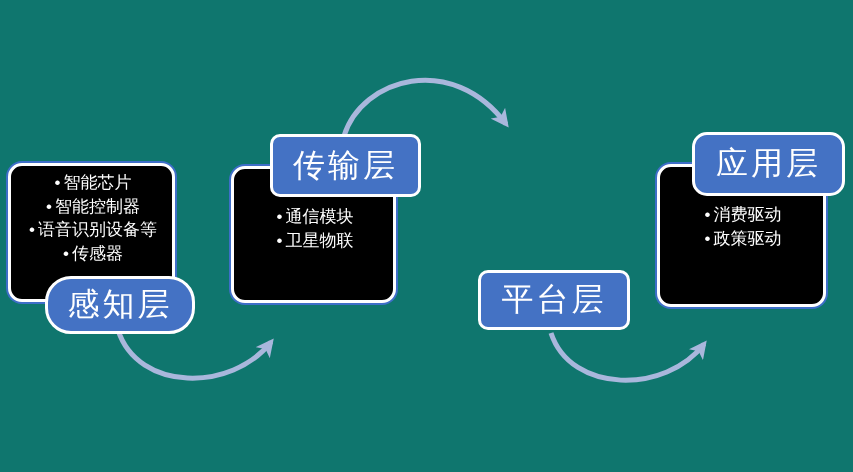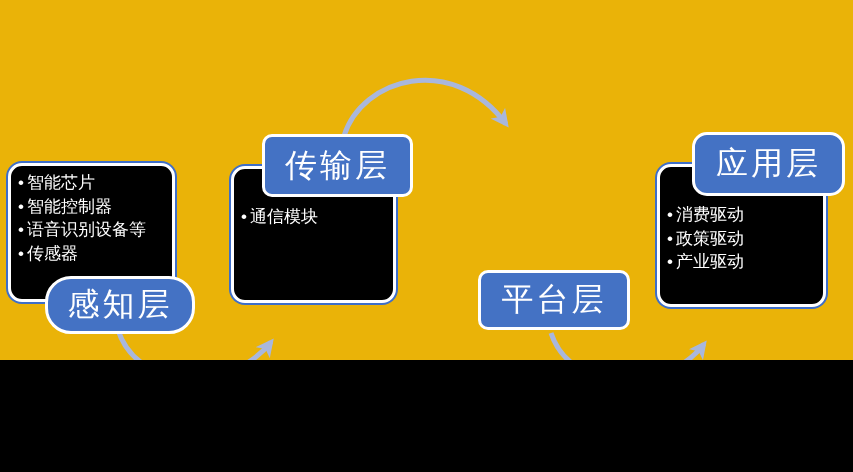--- a/index.html
+++ b/index.html
@@ -1,21 +1,22 @@
 <!DOCTYPE html>
 <html><head>
 <meta charset="utf-8">
 <style>
   html, body { margin: 0; padding: 0; background: #000; }
   .canvas {
     position: relative;
-    width: 853px; height: 360px;
-    background: #eab308;
+    width: 853px; height: 472px;
+    background: #0f766e;
     overflow: hidden;
     font-family: "Liberation Sans", sans-serif;
+    text-align: center;
   }
   .arrows-svg {
     position: absolute; left: 0; top: 0; z-index: 1;
   }
   .arrow-path {
     fill: none;
     stroke: #A9B7DC;
     stroke-width: 5;
   }
   .content-box {
@@ -57,21 +58,21 @@
     color: #FFFFFF;
     font-size: 32px;
     letter-spacing: 3px;
     white-space: nowrap;
   }
   
   .g1-box   { left: 8px;   top: 163px; width: 167px; height: 139px; }
   .g1-label { left: 45px;  top: 276px; width: 150px; height: 58px; border-radius: 26px; }
   
   .g2-box   { left: 231px; top: 166px; width: 165px; height: 137px; }
-  .g2-label { left: 262px; top: 134px; width: 151px; height: 63px; }
+  .g2-label { left: 270px; top: 134px; width: 151px; height: 63px; }
   
   .g3-box   { left: 439px; top: 164px; width: 171px; height: 141px; }
   .g3-label { left: 478px; top: 270px; width: 152px; height: 60px; font-family: Liberation Mono, monospace; }
   
   .g4-box   { left: 657px; top: 164px; width: 169px; height: 143px; }
   .g4-label { left: 692px; top: 132px; width: 153px; height: 64px; border-radius: 15px; }
 </style>
 </head>
 <body>
 
@@ -96,34 +97,34 @@
         <li>传感器</li>
       </ul>
   </div>
   <div class="label-box g1-label">
     <span>感知层</span>
   </div>
 
   <div class="content-box g2-box label-top-pad">
     <ul>
         <li>通信模块</li>
+        <li>卫星物联</li>
       </ul>
   </div>
   <div class="label-box g2-label">
     <span>传输层</span>
   </div>
 
   <div class="label-box g3-label">
     <span>平台层</span>
   </div>
 
   <div class="content-box g4-box label-top-pad">
     <ul>
         <li>消费驱动</li>
         <li>政策驱动</li>
-        <li>产业驱动</li>
       </ul>
   </div>
   <div class="label-box g4-label">
     <span>应用层</span>
   </div>
 
 </div>
 
 </body></html>

